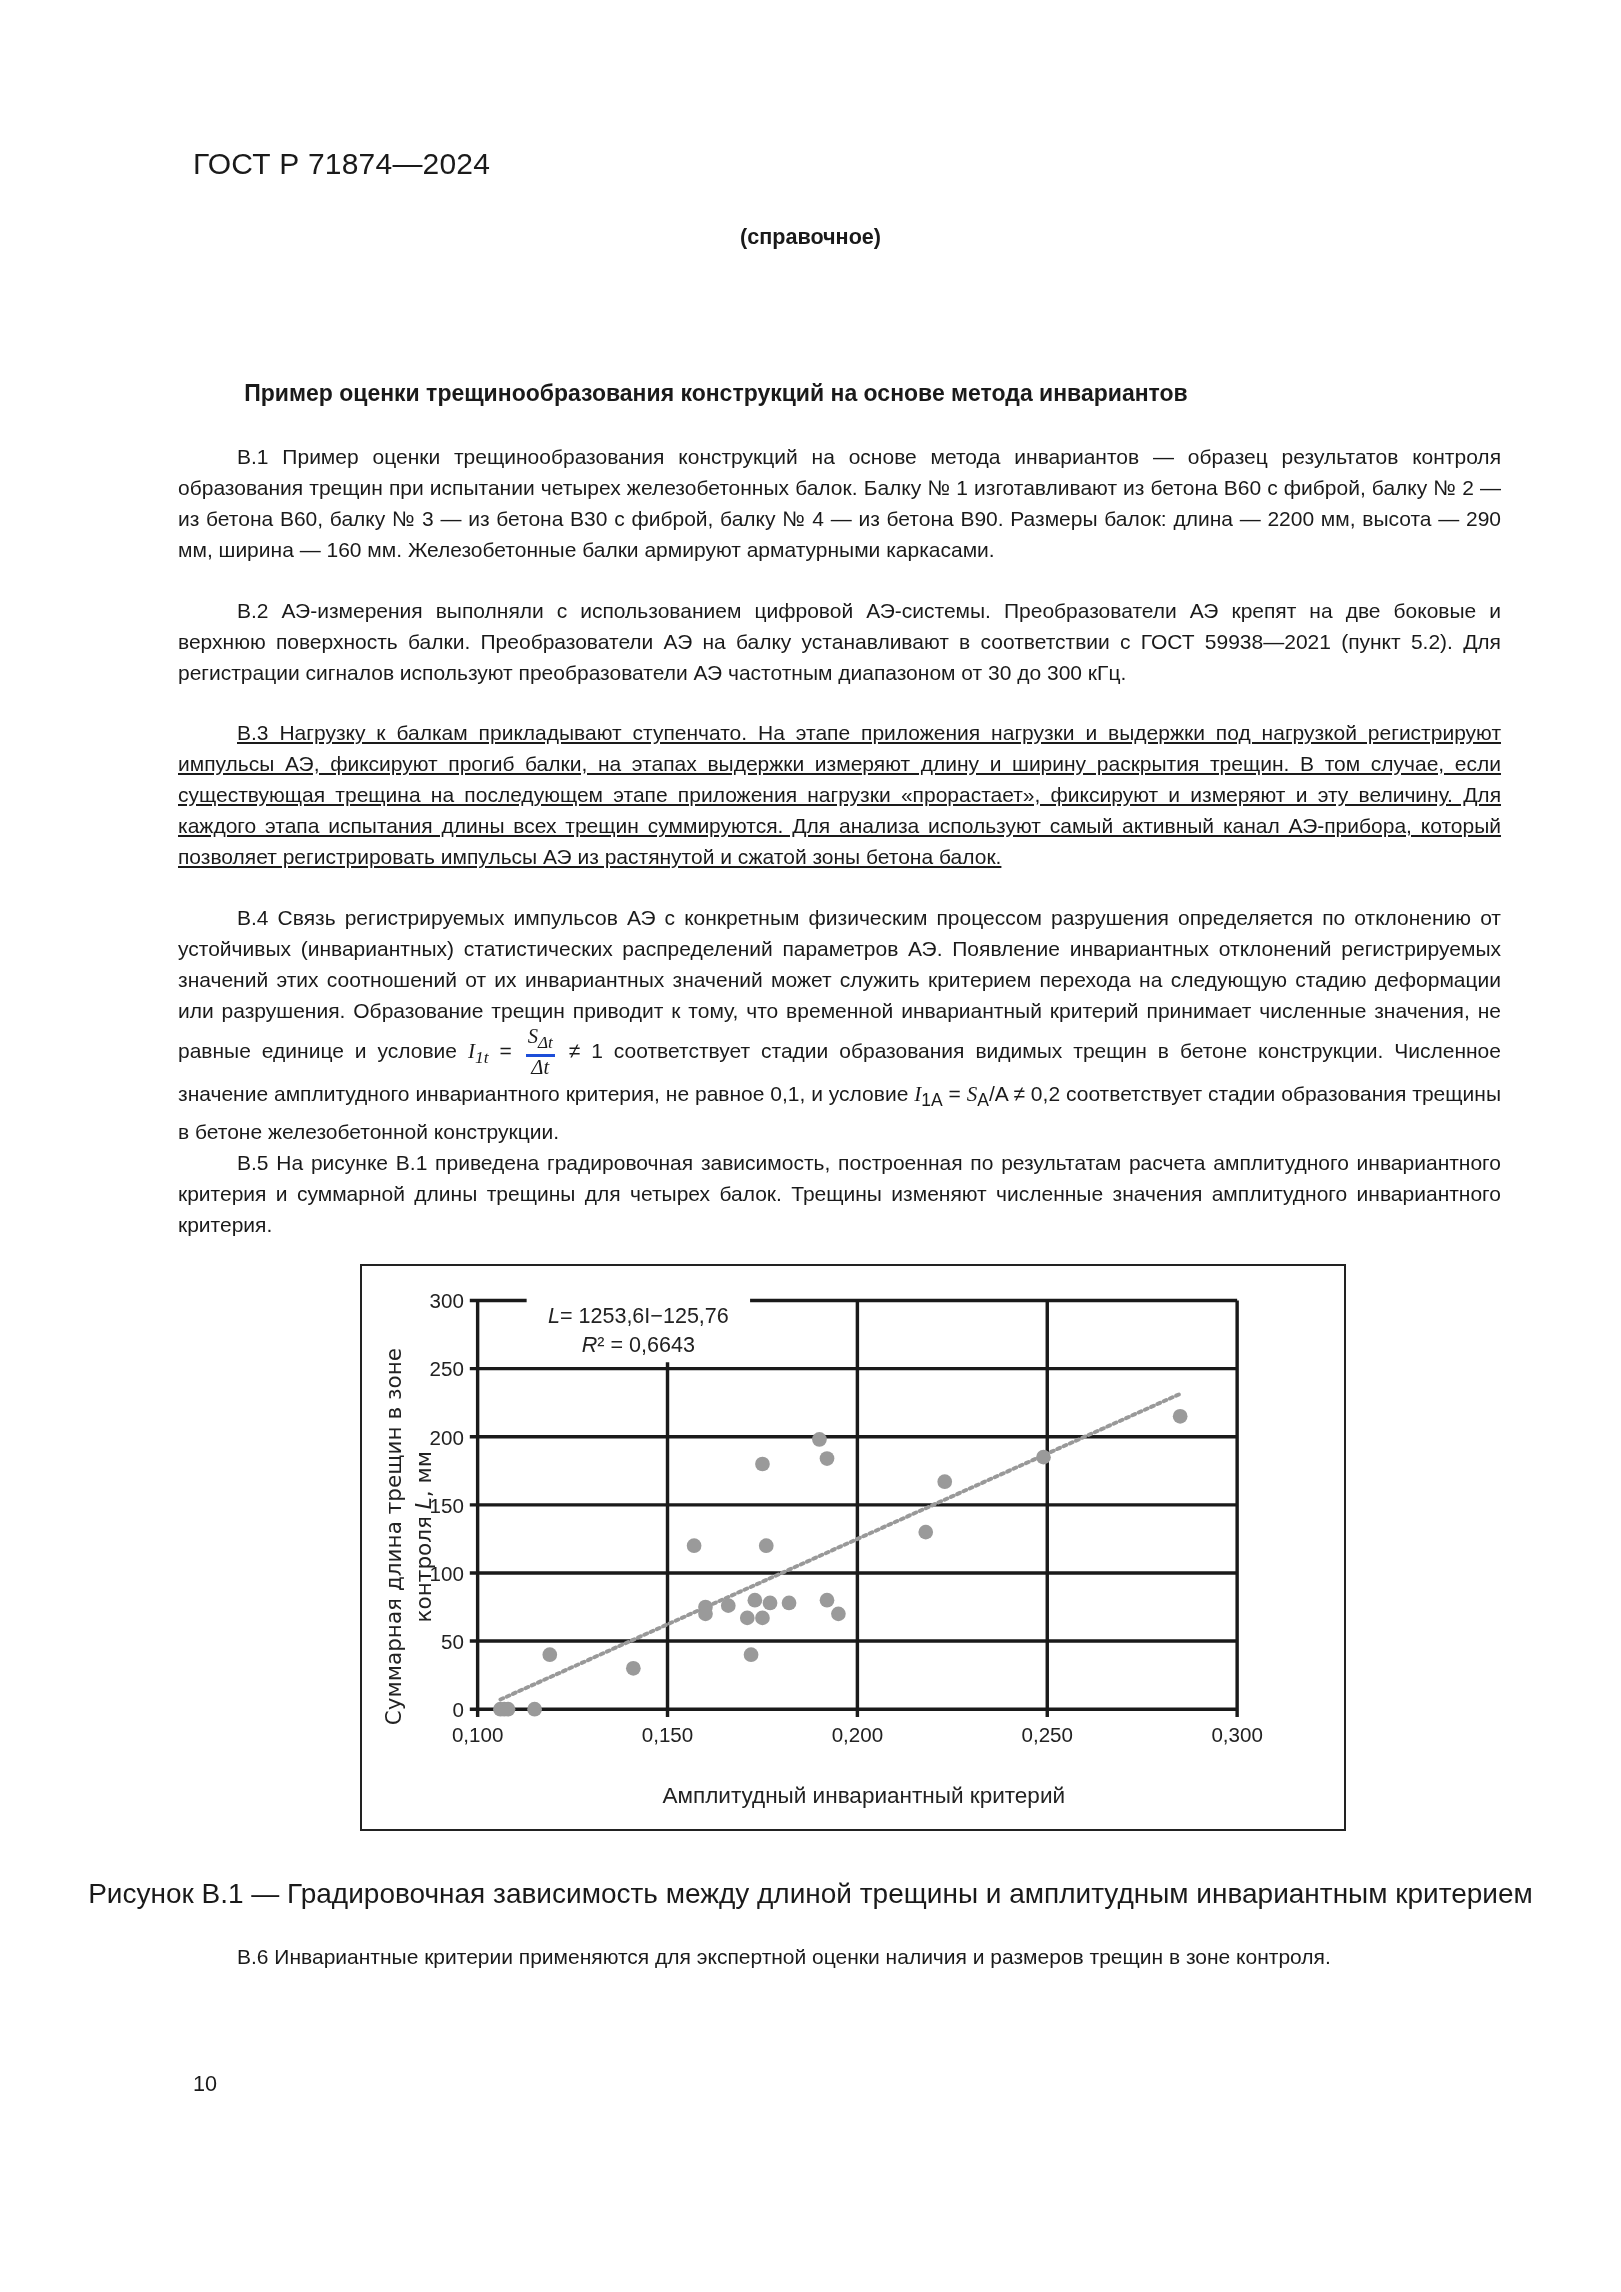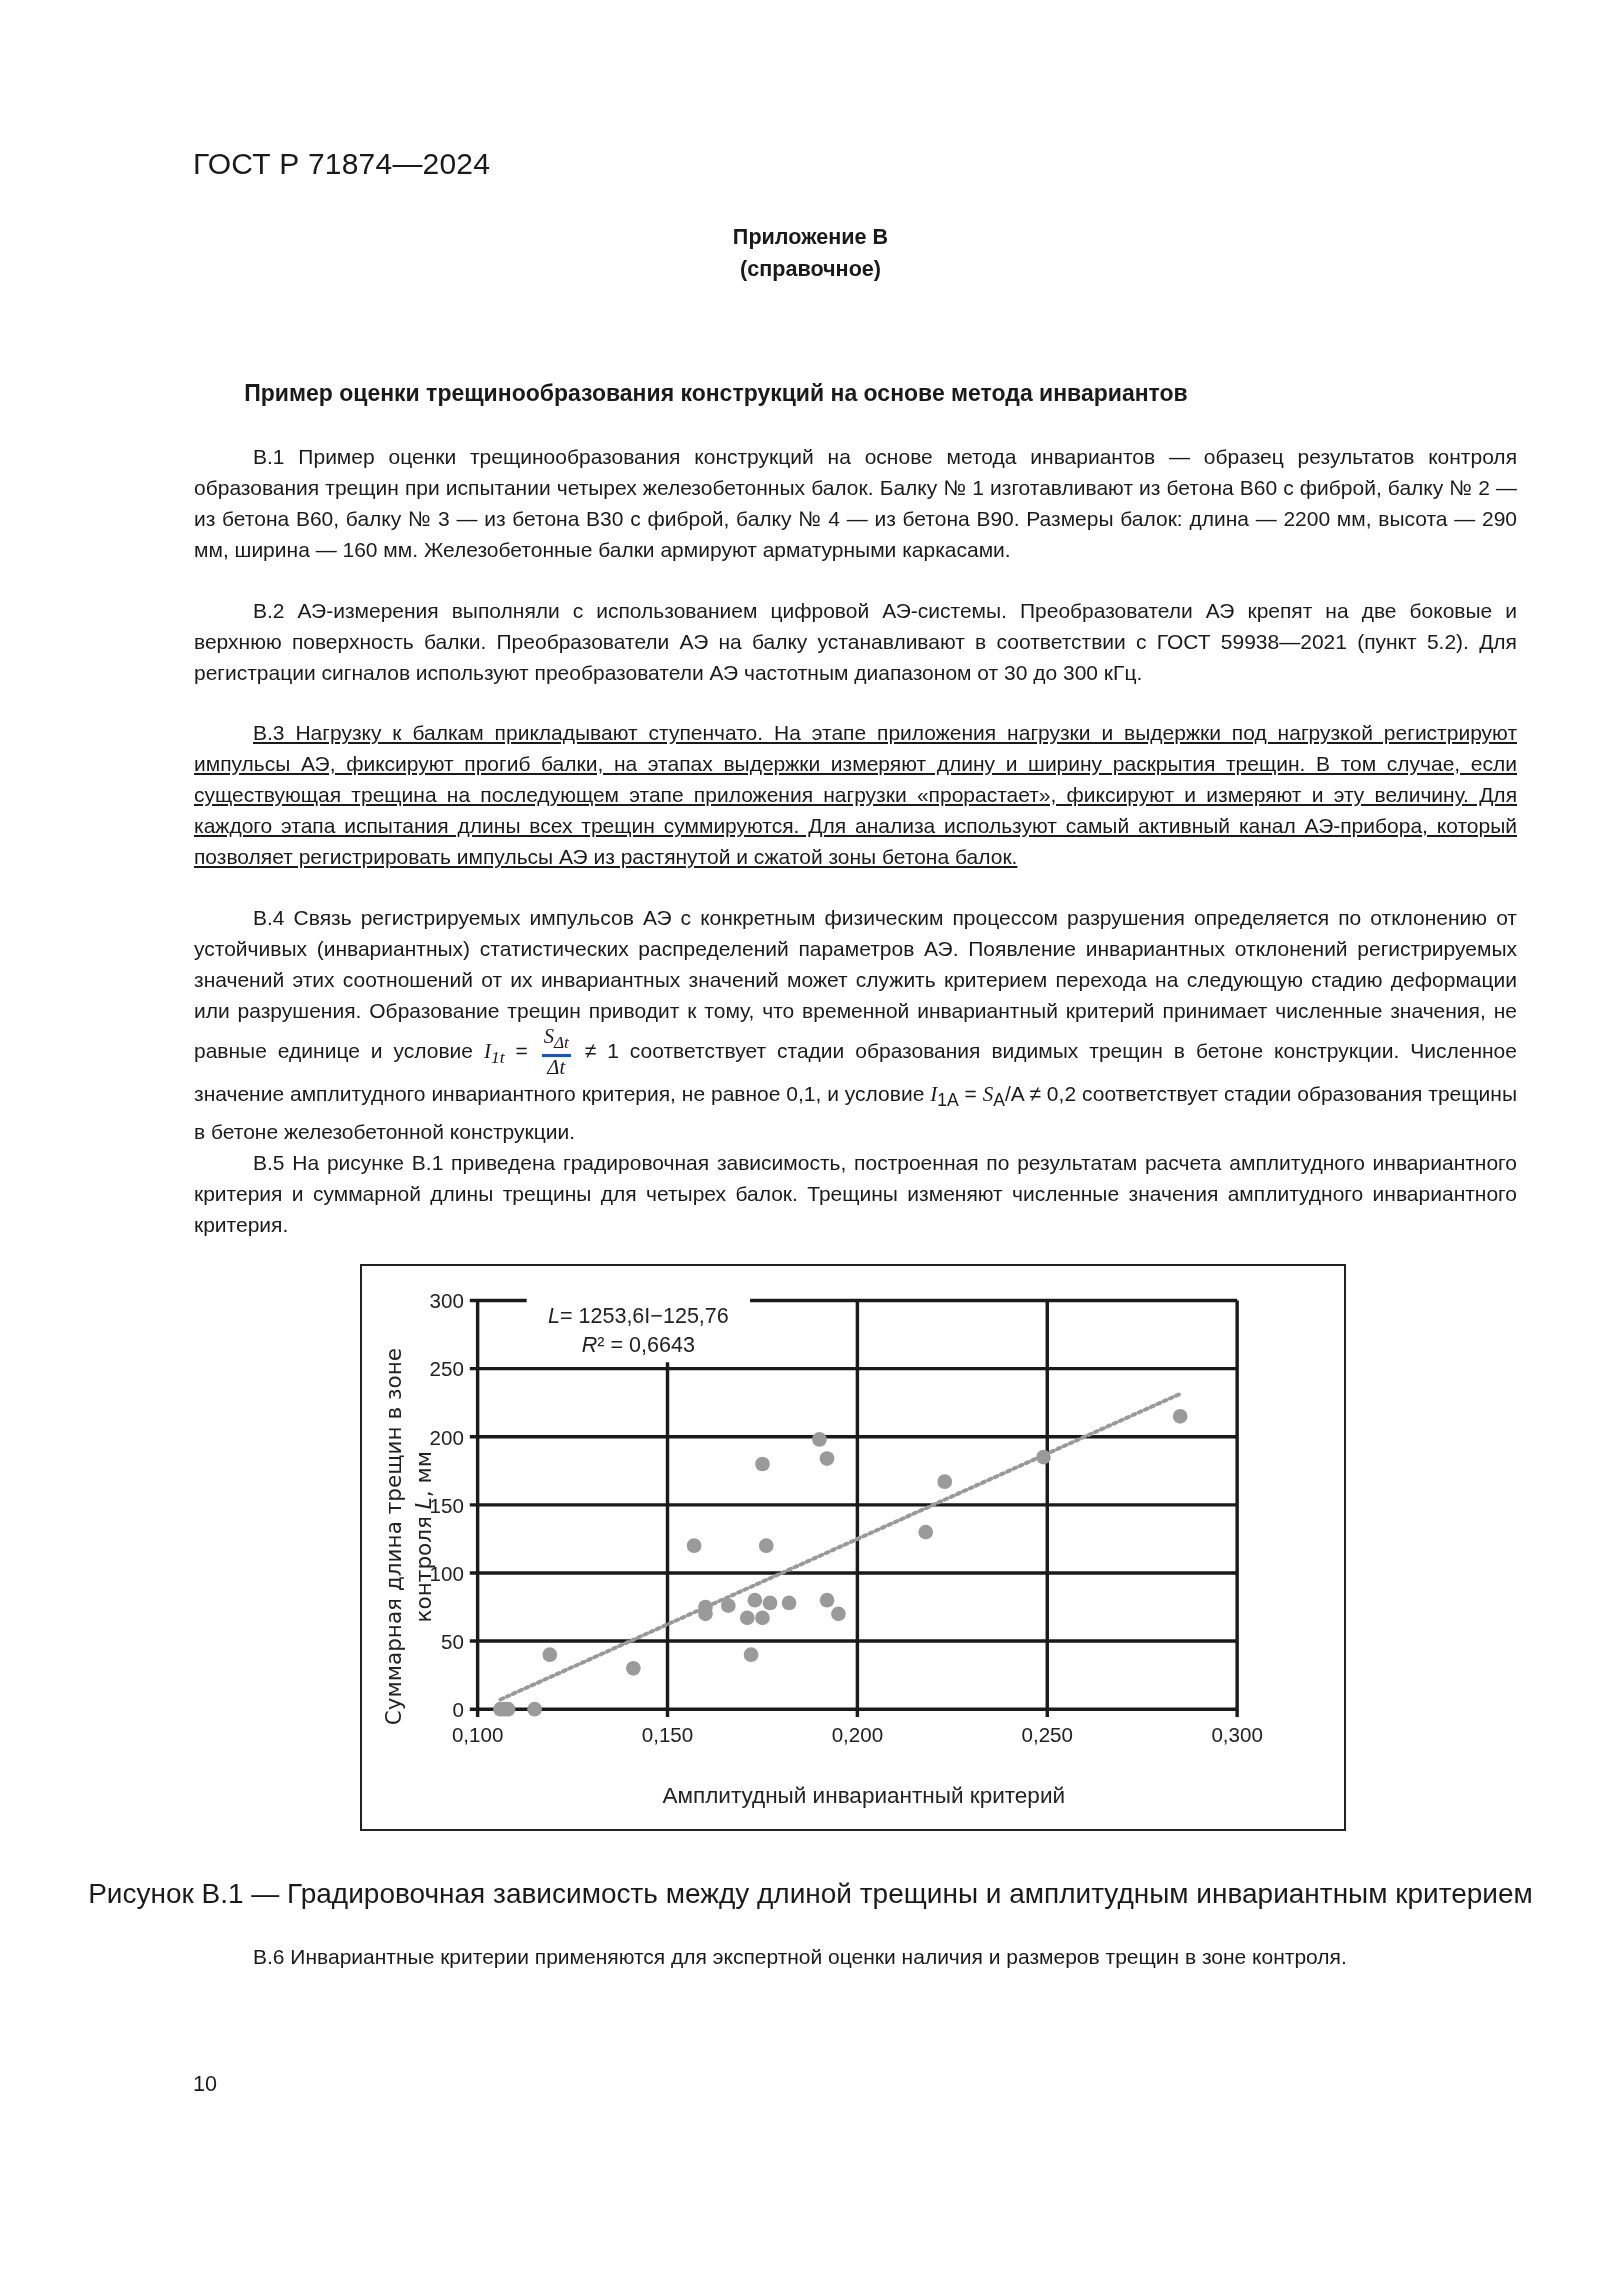--- a/index.html
+++ b/index.html
@@ -1,21 +1,21 @@
 <!DOCTYPE html>
 <html><head>
 <meta charset="utf-8">
 <style>
   html, body { margin:0; padding:0; background:#fff; }
   body { width:1621px; height:2293px; position:relative; font-family:"Liberation Sans", sans-serif; color:#1a1a1a; overflow:hidden; }
   .abs { position:absolute; }
   #doc-id { left:193px; top:147px; font-size:30px; font-weight:normal; letter-spacing:0.2px;text-align:right; }
   #annex { left:0; width:1621px; top:221px; text-align:center; font-size:21.6px; font-weight:bold; line-height:32px; }
   #annex-title { left:0; width:1432px; top:380px; text-align:center; font-size:23px; font-weight:bold; }
-  .para { position:absolute; left:194px; width:1323px; font-size:21px; line-height:31px; text-align:justify; }
+  .para { position:absolute; left:178px; width:1323px; font-size:21px; line-height:31px; text-align:justify; }
   .para .ind { display:inline-block; width:59px; }
   #p1 { top:441px; }
   #p2 { top:595px; }
   #p3 { top:717px;text-decoration:underline; }
   #p4 { top:902px; }
   #p5 { top:1147px; }
   .f { font-style:italic; font-family:"Liberation Serif", serif; }
   .frac { display:inline-block; vertical-align:middle; text-align:center; font-family:"Liberation Serif", serif; font-style:italic; font-size:20.6px; line-height:21.6px; margin:0 2.9px; }
   .frac .num { display:block; border-bottom:3px solid #1d4ed8; padding:0 2px; }
   .frac .den { display:block; }
@@ -24,21 +24,20 @@
   #caption { left:0; width:1621px; top:1878px; text-align:center; font-size:28px; }
   #p6 { top:1941px; }
   #page-num { left:193px; top:2071px; font-size:21.6px; }
 </style>
 </head>
 <body>
 
 <div id="doc-id" class="abs">ГОСТ Р 71874—2024</div>
 
 <div id="annex" class="abs">
-  <div>Приложение В</div>
   <div>(справочное)</div>
 </div>
 
 <div id="annex-title" class="abs">Пример оценки трещинообразования конструкций на основе метода инвариантов</div>
 
 <div id="p1" class="para"><span class="ind"></span><span>В.1 Пример оценки трещинообразования конструкций на основе метода инвариантов — образец результатов контроля образования трещин при испытании четырех железобетонных балок. Балку № 1 изготавливают из бетона В60 с фиброй, балку № 2 — из бетона В60, балку № 3 — из бетона В30 с фиброй, балку № 4 — из бетона В90. Размеры балок: длина — 2200 мм, высота — 290 мм, ширина — 160 мм. Железобетонные балки армируют арматурными каркасами.</span></div>
 
 <div id="p2" class="para"><span class="ind"></span><span>В.2 АЭ-измерения выполняли с использованием цифровой АЭ-системы. Преобразователи АЭ крепят на две боковые и верхнюю поверхность балки. Преобразователи АЭ на балку устанавливают в соответствии с ГОСТ 59938—2021 (пункт 5.2). Для регистрации сигналов используют преобразователи АЭ частотным диапазоном от 30 до 300 кГц.</span></div>
 
 <div id="p3" class="para"><span class="ind"></span><span>В.3 Нагрузку к балкам прикладывают ступенчато. На этапе приложения нагрузки и выдержки под нагрузкой регистрируют импульсы АЭ, фиксируют прогиб балки, на этапах выдержки измеряют длину и ширину раскрытия трещин. В том случае, если существующая трещина на последующем этапе приложения нагрузки «прорастает», фиксируют и измеряют и эту величину. Для каждого этапа испытания длины всех трещин суммируются. Для анализа используют самый активный канал АЭ-прибора, который позволяет регистрировать импульсы АЭ из растянутой и сжатой зоны бетона балок.</span></div>

